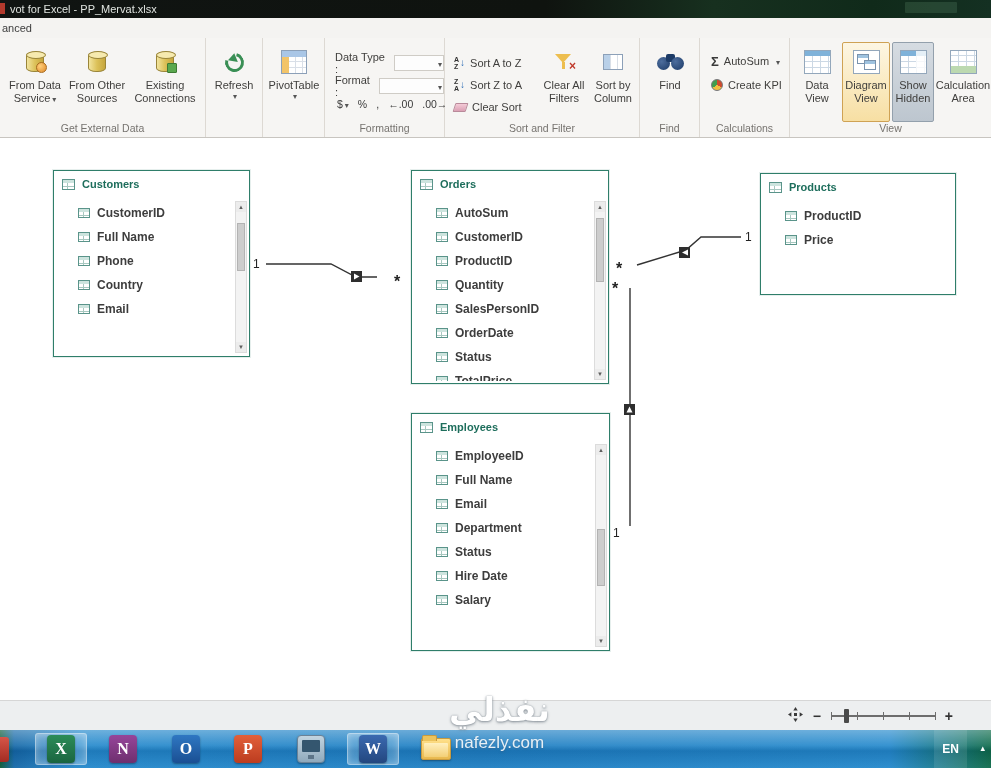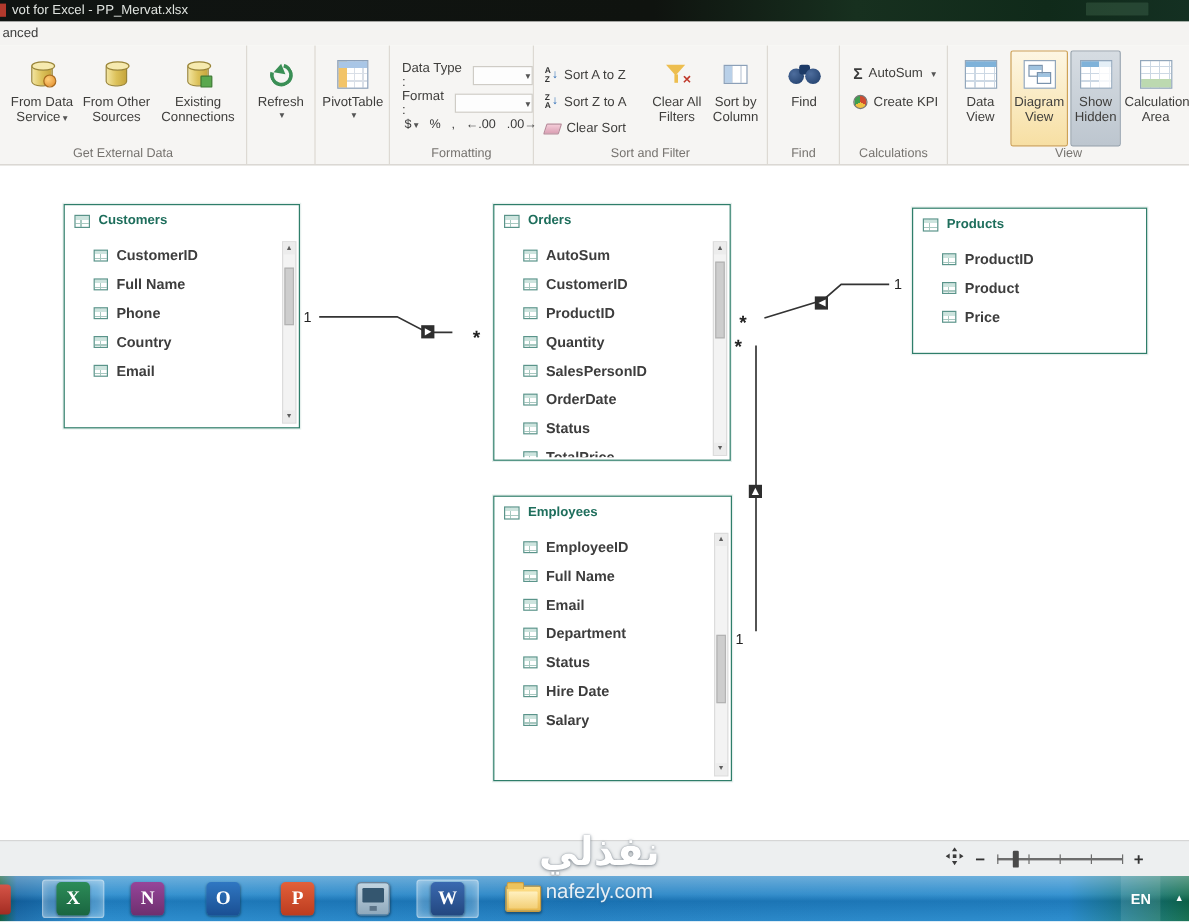--- a/index.html
+++ b/index.html
@@ -16,21 +16,21 @@
 
   
   .tabrow{position:absolute;left:0;top:18px;width:991px;height:20px;background:#f4f3f1;
     font-size:11px;color:#3d3d3d;line-height:20px;padding-left:2px}
 
   
   .ribbon{position:absolute;left:0;top:38px;width:991px;height:100px;background:#f6f5f3;border-bottom:1px solid #c8c5c0}
   .rgroup{position:absolute;top:0;height:99px;border-right:1px solid #ddd9d3}
   .rgroup.last{border-right:none}
   .glabel{position:absolute;bottom:3px;left:0;right:0;text-align:center;font-size:10.5px;color:#76736f;white-space:nowrap}
-  .bigbtn{position:absolute;top:4px;height:80px;display:flex;flex-direction:column;
+  .bigbtn{position:absolute;top:4px;height:80px;display:flex;flex-direction:column;align-items:center;
     font-size:11px;color:#3f3e3c;text-align:center;line-height:1.15;padding-top:2px;border:1px solid transparent;border-radius:2px}
   .bigbtn .bicon-wrap{height:34px;display:flex;align-items:center;justify-content:center;flex:0 0 auto}
   .bigbtn.selected{background:linear-gradient(#fdf6e3,#f7dfa3);border-color:#cfa254}
   .bigbtn.pressed{background:linear-gradient(#d6dce2,#bdc6cf);border-color:#93a0ac}
   .caret::before{content:"▾";font-size:8px;color:#555;margin-left:2px}
   .caret.below{display:block;line-height:6px}
   .smbtn{position:absolute;height:18px;display:flex;align-items:center;gap:5px;font-size:11px;color:#3f3e3c;padding:0 3px;white-space:nowrap}
   .fmtrow{position:absolute;display:flex;align-items:center;gap:4px;font-size:11px;color:#3f3e3c}
   .combo{width:50px;height:16px;border:1px solid #cfccc6;background:#fdfdfd;position:relative}
   .combo .caret{position:absolute;right:1px;top:1px}
@@ -427,24 +427,20 @@
         <span class="gicon big"></span>
         <span>Products</span>
       </div>
       <div class="tfields noscroll">
 
           <div class="trow">
             <span class="gicon"></span>
             <span>ProductID</span>
           </div>
 
-          <div class="trow">
-            <span class="gicon"></span>
-            <span>Product</span>
-          </div>
 
           <div class="trow">
             <span class="gicon"></span>
             <span>Price</span>
           </div>
         </div>
     </div>
 
     <div class="tbl" style="left:411px;top:275px;width:199px;height:238px">
       <div class="thead">

